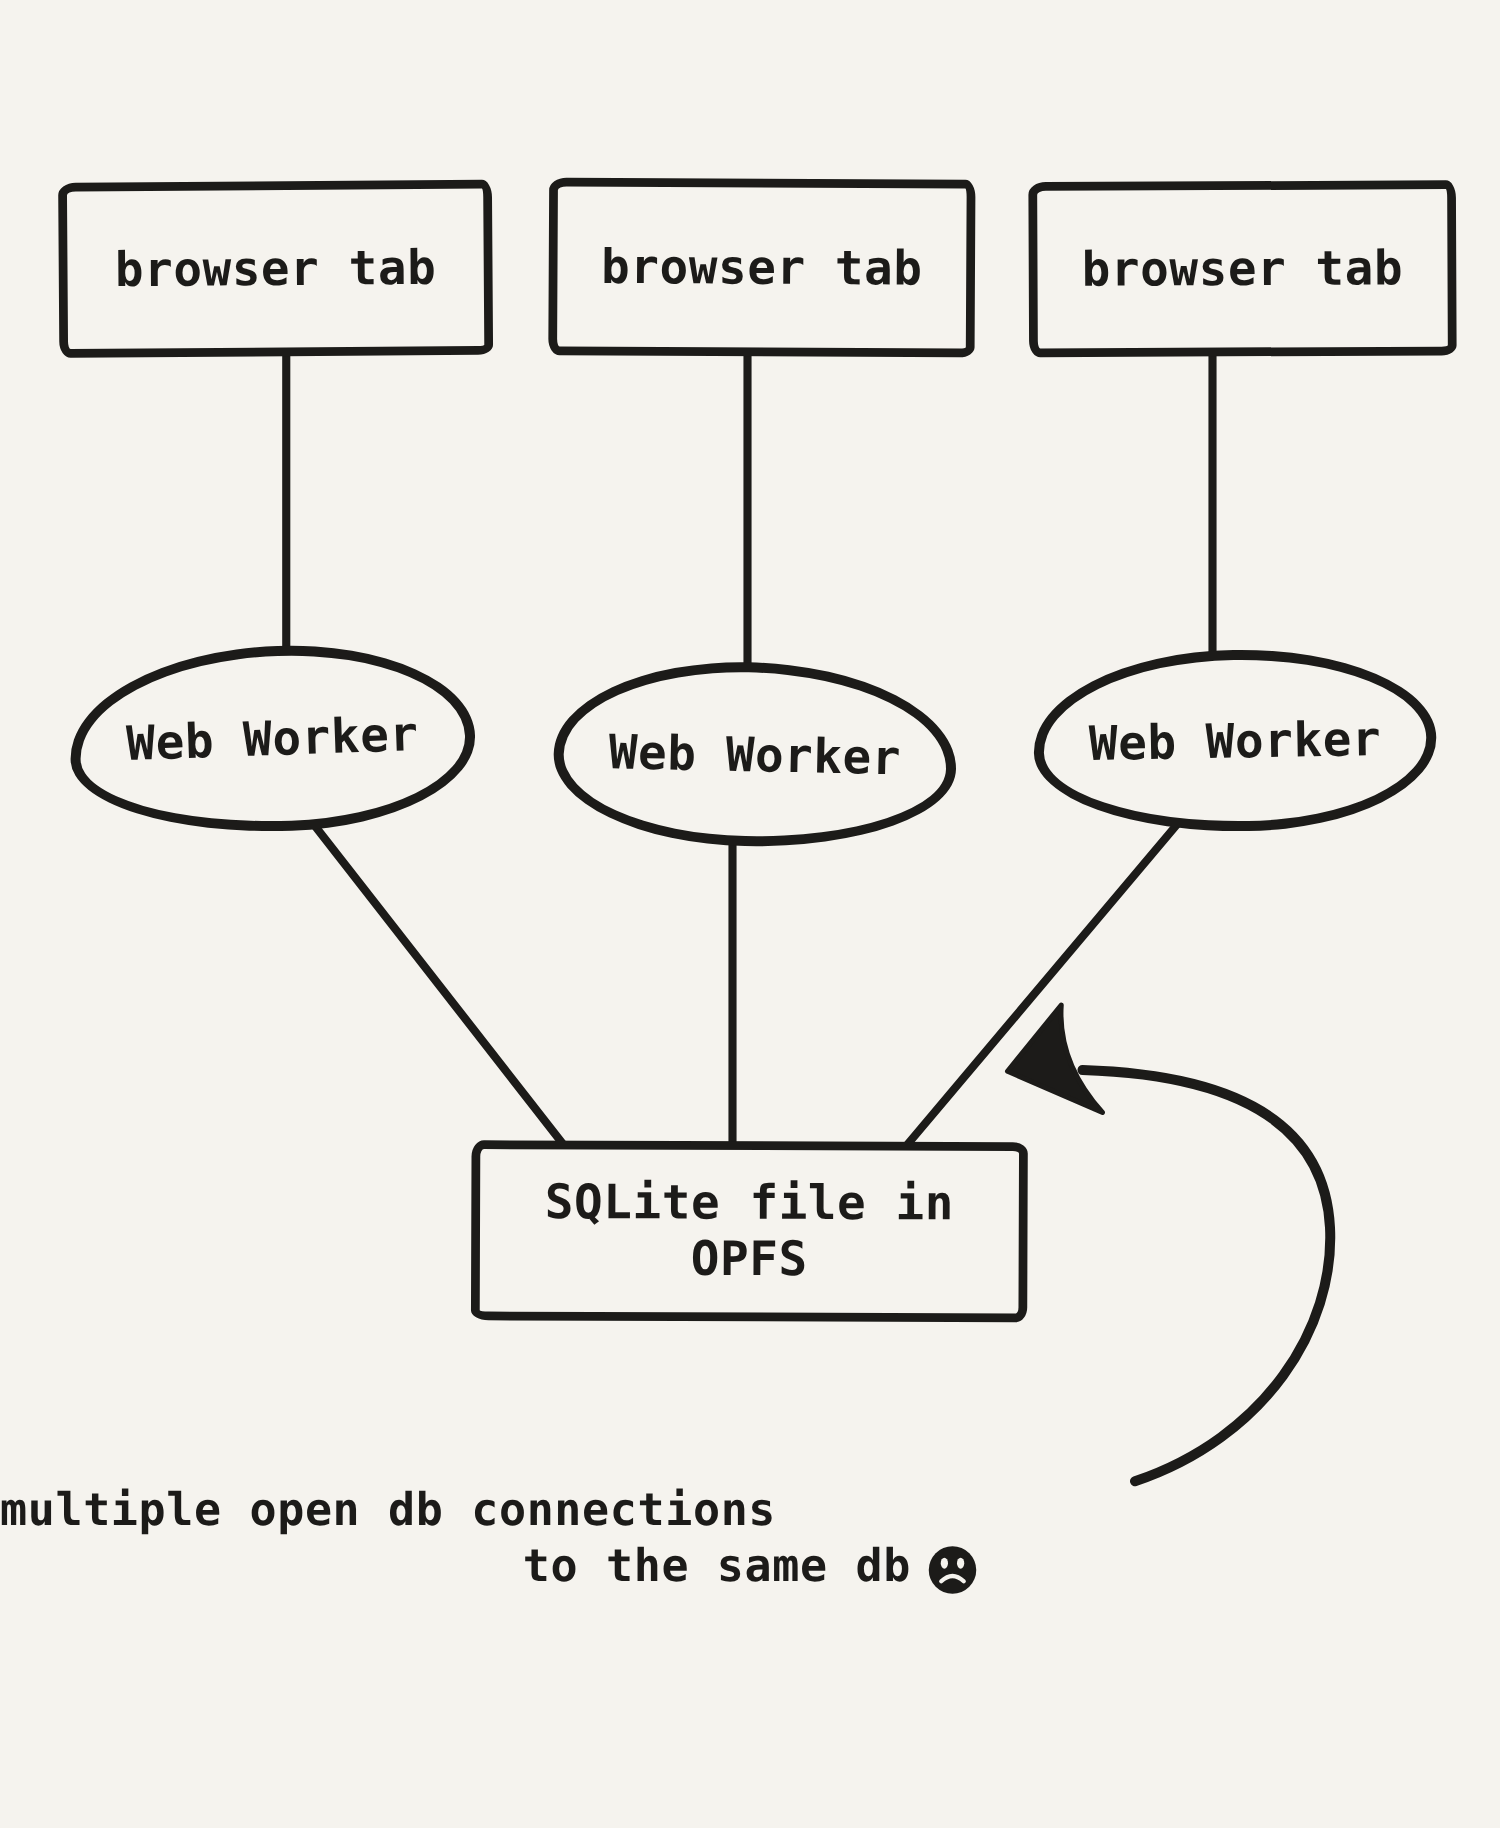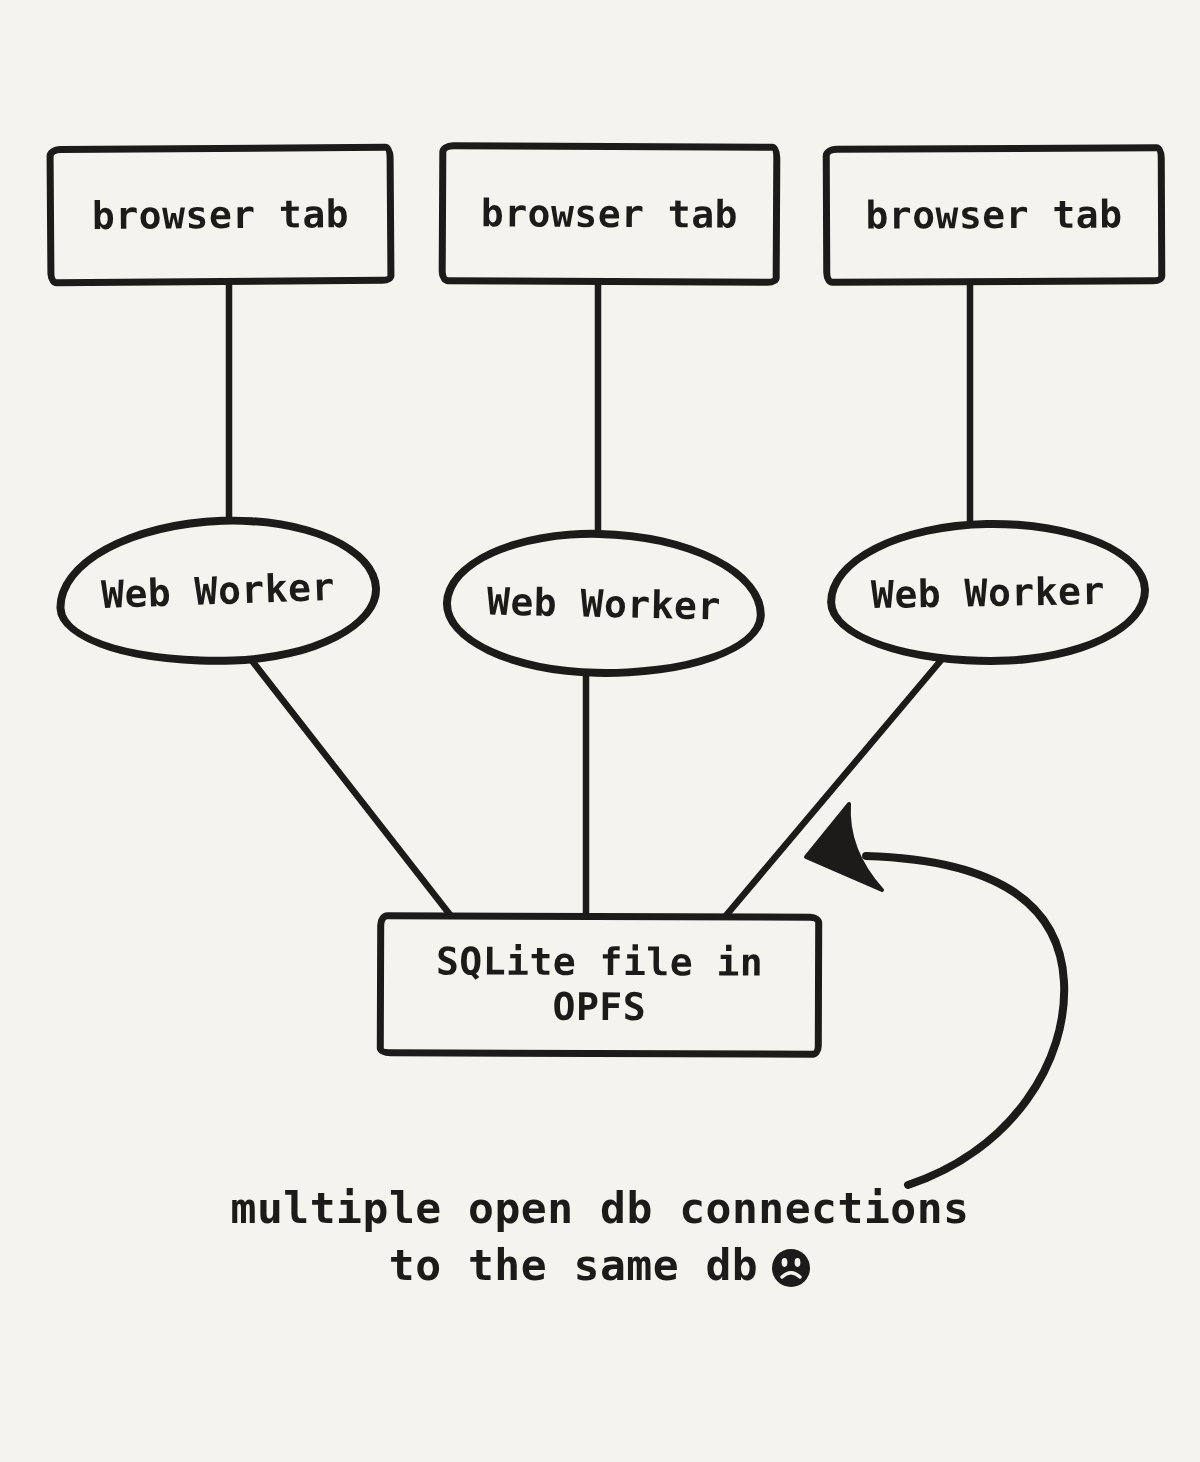--- a/index.html
+++ b/index.html
@@ -56,32 +56,31 @@
     border-radius: 10px 12px 9px 14px / 13px 9px 12px 8px;
     transform: rotate(0.2deg);
     flex-direction: column;
     line-height: 45px;
   }
 
   .caption {
     position: absolute;
     left: 0; top: 1186px; width: 1200px;
     z-index: 2;
-    font-size: 43px;
+    font-size: 36px;
     font-weight: bold;
     letter-spacing: 0.5px;
-    text-align: center;
+    text-align: left;
     line-height: 45px;
   }
   .caption-line2 {
     display: flex;
     align-items: center;
     justify-content: center;
     gap: 13px;
-    margin-top: 12px;
   }
   .face { width: 40px; height: 40px; transform: translateY(2px); }
 </style>
 </head>
 <body>
 
 <svg class="layer" viewBox="0 0 1200 1462" xmlns="http://www.w3.org/2000/svg">
   <g stroke="#1c1b19" stroke-width="6.5" stroke-linecap="round" fill="none">
     <line x1="229" y1="280" x2="229" y2="555"></line>
     <line x1="598" y1="280" x2="598" y2="565"></line>

